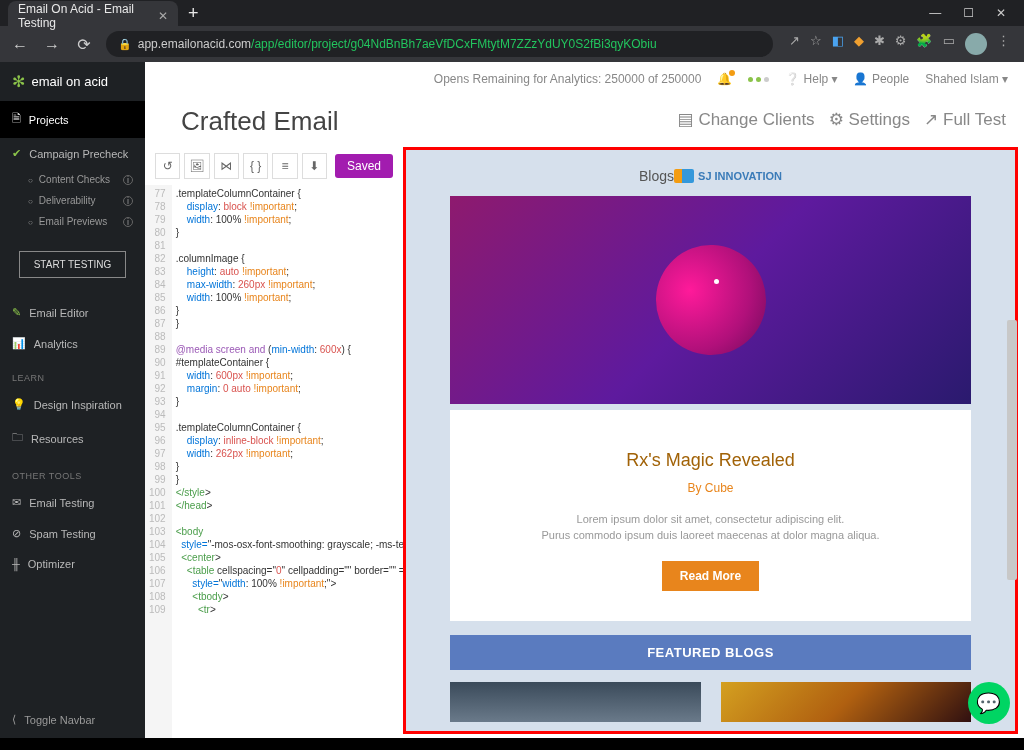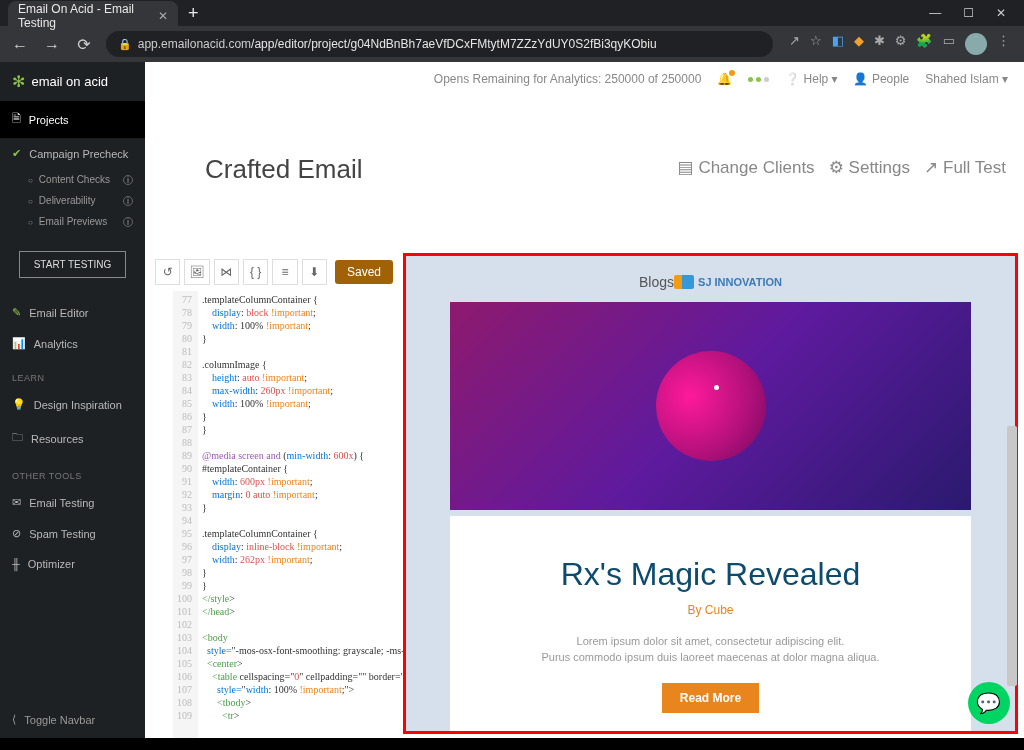--- a/index.html
+++ b/index.html
@@ -29,37 +29,37 @@
 .sb-item { padding:9px 12px; display:flex; align-items:center; gap:8px; }
 .sb-item.active { background:#000; color:#fff; }
 .sb-sub { padding:5px 12px 5px 28px; font-size:10px; color:#999; display:flex; align-items:flex-end; }
 .sb-sub::before { content:"○"; margin-right:6px; font-size:8px; }
 .sb-info { margin-left:auto; font-size:9px; border:1px solid #666; border-radius:50%; width:10px; height:10px; display:inline-flex; align-items:center; justify-content:center; }
 .start-btn { border:1px solid #888; color:#ddd; padding:7px 1px; margin:19px; font-size:10px; background:none; }
 .sb-header { padding:14px 12px 6px; font-size:9px; color:#777; letter-spacing:0.5px; }
 .toggle-sb { margin-top:auto; padding:12px; display:flex; align-items:center; gap:8px; color:#999; }
 
 
-.main { flex:1; display:flex; flex-direction:column; background:#fff;gap:48px; }
+.main { flex:1; display:flex; flex-direction:column; background:#fff; }
 .topbar { display:flex; align-items:center; padding:10px 16px; color:#888; font-size:12px; gap:16px; }
 .topbar .sp { flex:1; }
 .dots { display:flex; gap:3px; }
 .dot { width:5px; height:5px; border-radius:50%; }
 .page-title { font-size:26px; color:#444; font-weight:300; padding:8px 18px 4px; }
-.sub-top { display:flex; align-items:center; padding:2px 18px 16px; gap:10px;margin-left:24px; }
+.sub-top { display:flex; align-items:center; padding:2px 18px 6px; gap:10px; }
 .tool-links { margin-left:auto; display:flex; gap:14px; color:#888; font-size:17px; }
 
 .editor-row { display:flex; flex:1; overflow:hidden; }
 
 
 .code-pane { width:258px; display:flex; flex-direction:column; }
 .toolbar { display:flex; gap:4px; padding:6px 10px; align-items:center; }
 .tb-btn { width:26px; height:26px; border:1px solid #ddd; background:#fff; display:flex; align-items:center; justify-content:center; color:#666; font-size:12px; }
-.saved { background:#a16207; color:#fff; padding:5px 12px; border-radius:3px; font-size:12px; margin-left:4px; }
-.code { flex:1; overflow:hidden; font-family:Liberation Serif, serif; font-size:10px; line-height:13px; display:flex; background:#fff;margin-left:28px; }
+.saved { background:#a21caf; color:#fff; padding:5px 12px; border-radius:3px; font-size:12px; margin-left:4px; }
+.code { flex:1; overflow:hidden; font-family:Liberation Sans, sans-serif; font-size:10px; line-height:13px; display:flex; background:#fff; }
 .gutter { background:#f5f5f5; color:#bbb; text-align:right; padding:2px 6px 2px 4px; white-space:pre; }
 .src { padding:2px 4px; white-space:pre; color:#333; position:relative; }
 .k-blue { color:#0074d9; }
 .k-red { color:#d9534f; }
 .k-orange { color:#e8851c; }
 .k-green { color:#4a9d4a; }
 .k-purple { color:#9b59b6; }
 
 
 .preview-pane { flex:1; display:flex; flex-direction:column; border:3px solid #f00; margin:0 6px 4px 0; position:relative; }
@@ -69,21 +69,21 @@
 .email-header { display:flex; justify-content:center; align-items:center; padding:6px 60px; color:#555; font-size:14px; }
 .sji { display:flex; align-items:center; gap:4px; font-size:11px; color:#3a7bb8; font-weight:bold; }
 .sji-dots { width:20px; height:14px; background:linear-gradient(90deg,#f39c12 40%,#3498db 40%); border-radius:2px; }
 .hero { margin:6px 44px; height:208px; background:linear-gradient(135deg,#8e1a6e 0%,#5e1a9e 50%,#2a1a6e 100%); display:flex; align-items:center; justify-content:center; gap:30px; position:relative; }
 .rx-logo { width:110px; height:110px; position:relative; }
 .rx-circle { position:absolute; width:100%; height:100%; border-radius:50%; background:radial-gradient(circle at 35% 35%,#ff1a9a,#b0107a 60%,#6a0a5a); transform:rotate(-20deg); }
 .rx-eye { position:absolute; top:34px; left:58px; width:5px; height:5px; background:#fff; border-radius:50%; }
 .hero-text { color:#fff; font-size:36px; font-weight:300; }
 .content-card { background:#fff; margin:0 44px; padding:30px 20px; text-align:center; }
 .cats { color:#888; font-size:12px; }
-.post-title { font-size:32px; color:#0c4a6e; margin:10px 0; font-weight:400; }
+.post-title { font-size:18px; color:#a16207; margin:10px 0; font-weight:400; }
 .byline { color:#e8851c; font-size:12px; margin-bottom:16px; }
 .excerpt { color:#999; font-size:11px; line-height:16px; margin-bottom:18px; }
 .read-more { background:#e8851c; color:#fff; padding:8px 18px; border:none; font-size:12px; font-weight:bold; }
 .featured { background:#5a7bbf; color:#fff; text-align:center; padding:10px; margin:14px 44px 0; font-size:13px; font-weight:bold; letter-spacing:0.5px; }
 .thumbs { display:flex; gap:20px; padding:12px 44px; }
 .thumb { flex:1; height:40px; }
 .thumb.t1 { background:linear-gradient(180deg,#3a4a5a,#6a7a8a); }
 .thumb.t2 { background:linear-gradient(135deg,#d4a020,#b06010,#301010); }
 .preview-scroll { position:absolute; right:-2px; top:170px; width:10px; height:260px; background:#c8c8c8; border-radius:2px; }
 
@@ -106,21 +106,21 @@
     <span>✕</span>
   </div>
 </div>
 <div class="url-bar">
   <span class="nav-btn">←</span>
   <span class="nav-btn">→</span>
   <span class="nav-btn">⟳</span>
   <div class="url-field">
     <span class="lock">🔒</span>
     <span>app.emailonacid.com</span>
-      <span style="color:#e5e5e5">/app/editor/project/g04NdBnBh7aeVfDCxFMtytM7ZZzYdUY0S2fBi3qyKObiu</span>
+      <span style="color:#22c55e">/app/editor/project/g04NdBnBh7aeVfDCxFMtytM7ZZzYdUY0S2fBi3qyKObiu</span>
   </div>
   <div class="ext-icons">
     <span>↗</span>
     <span>☆</span>
     <span style="color:#4aa3f0">◧</span>
     <span style="color:#f0a030">◆</span>
     <span>✱</span>
     <span>⚙</span>
     <span>🧩</span>
     <span>▭</span>

